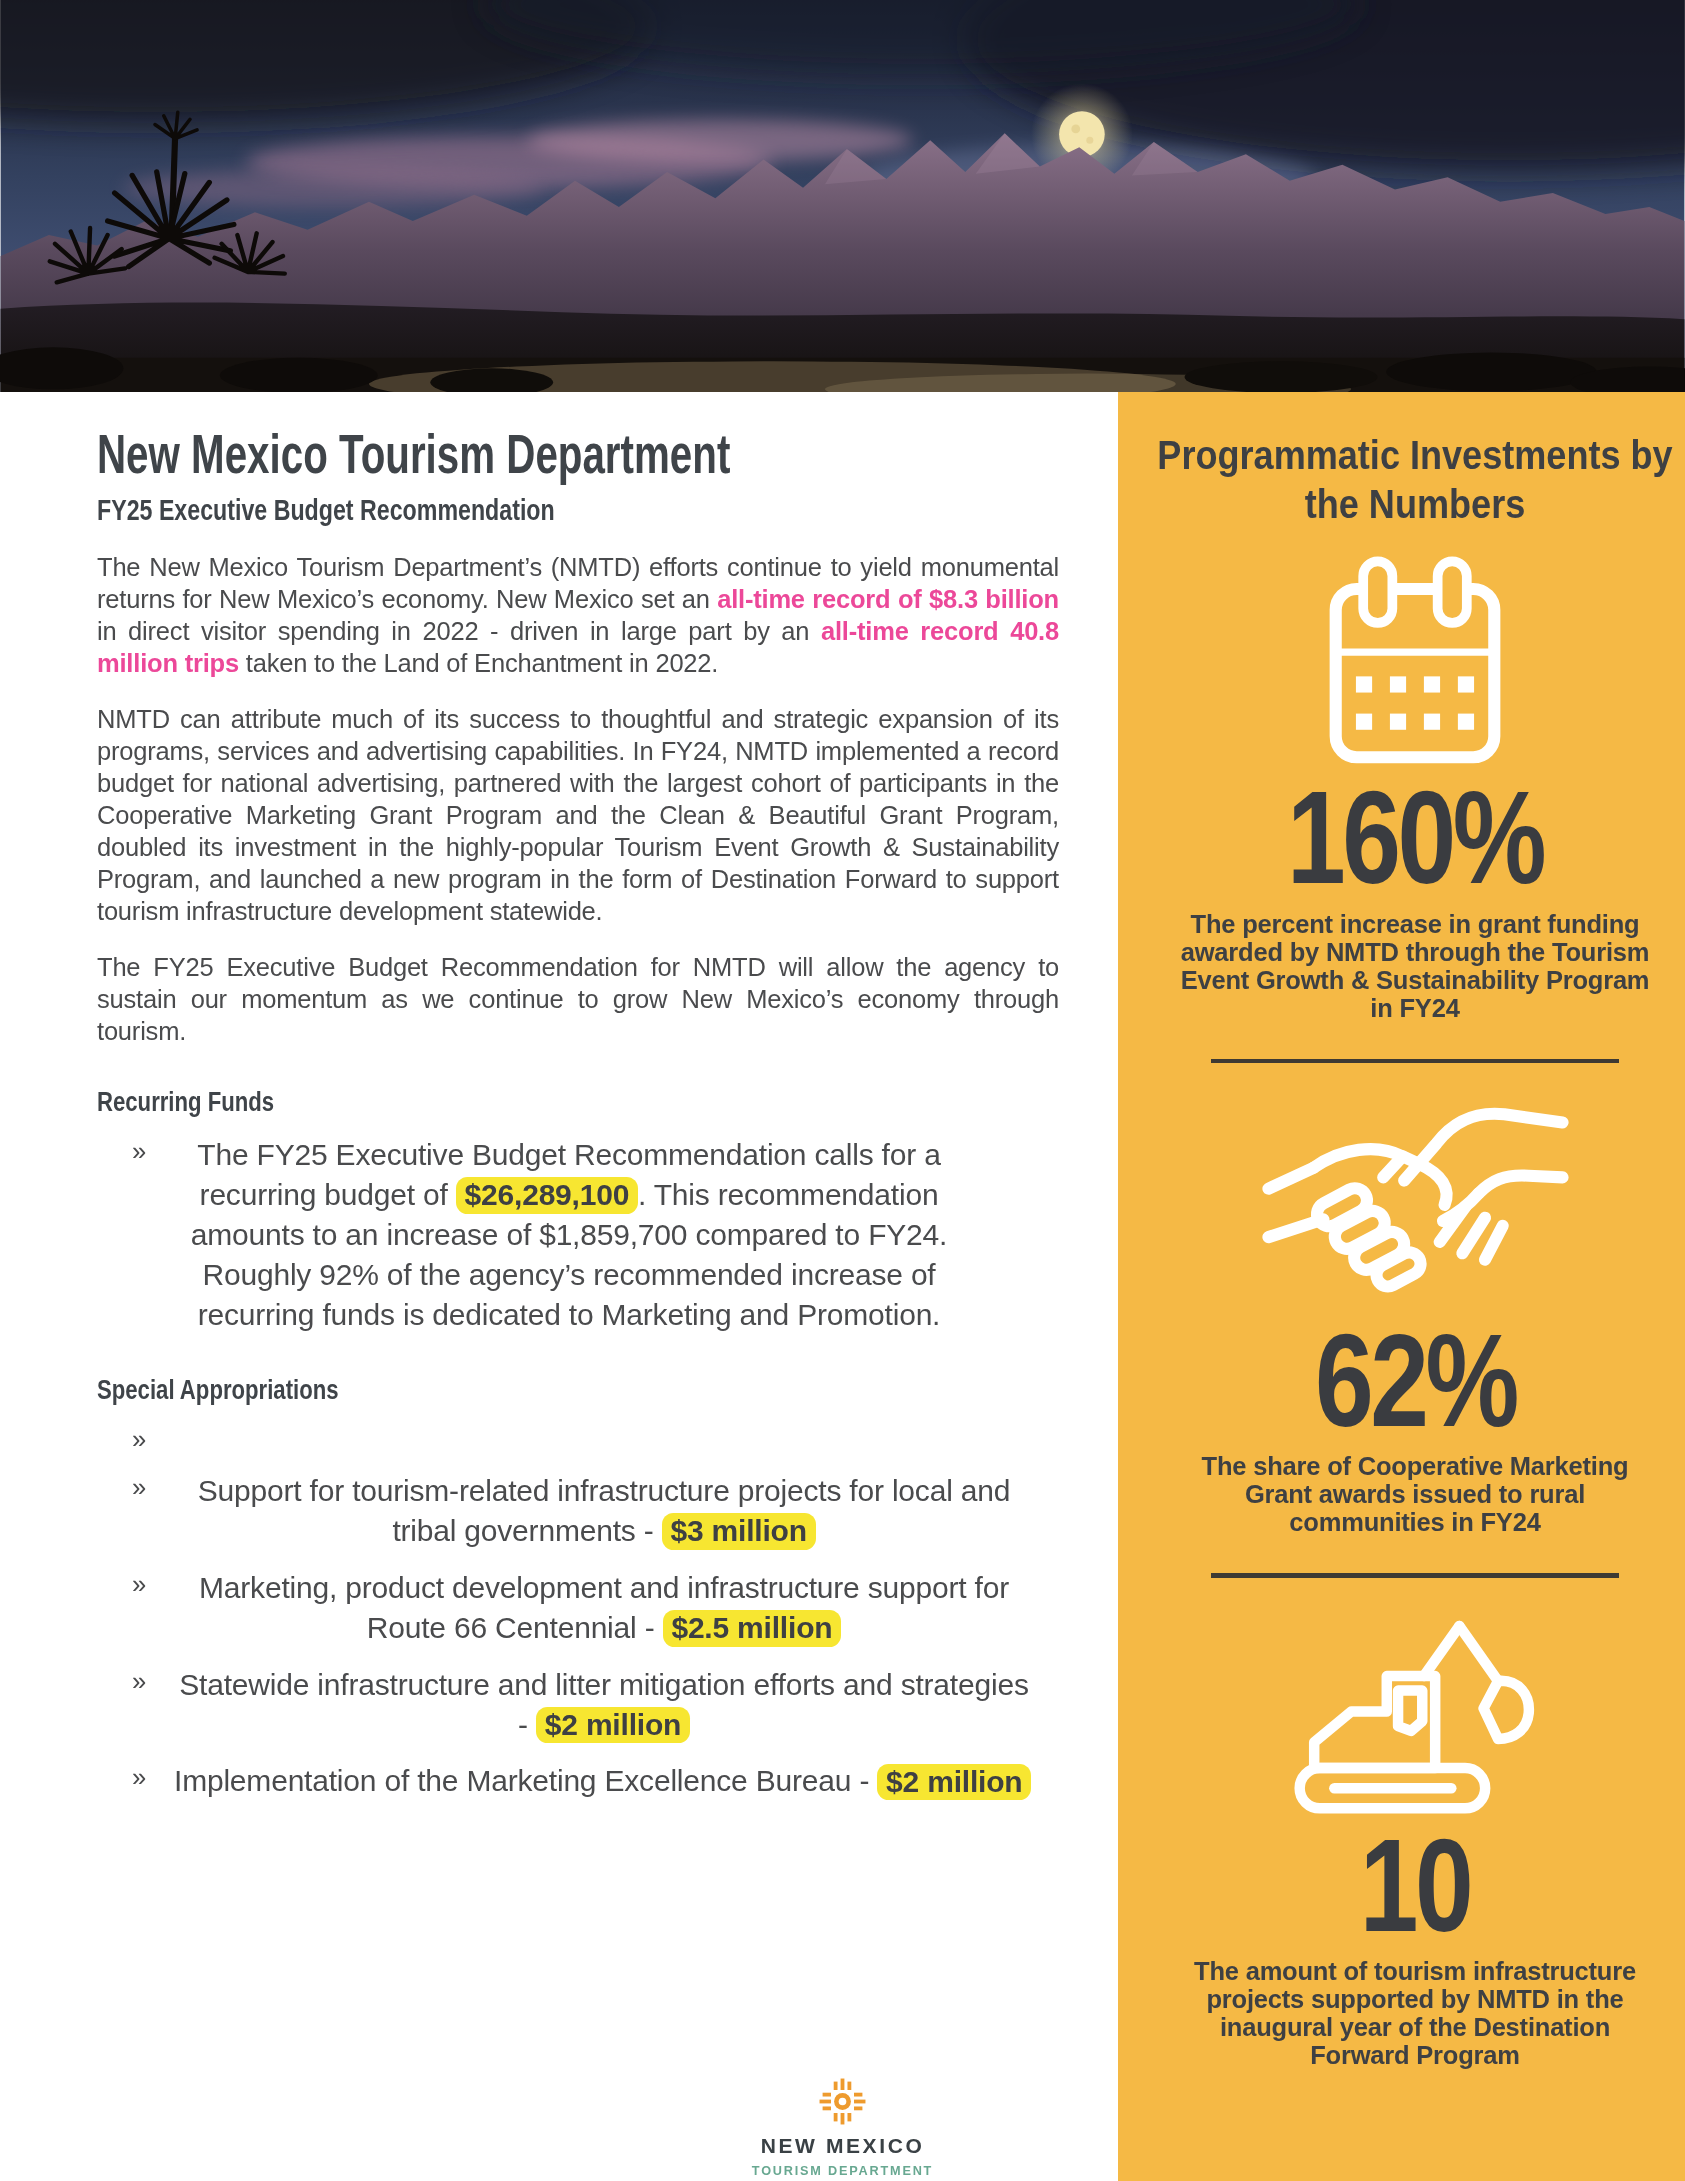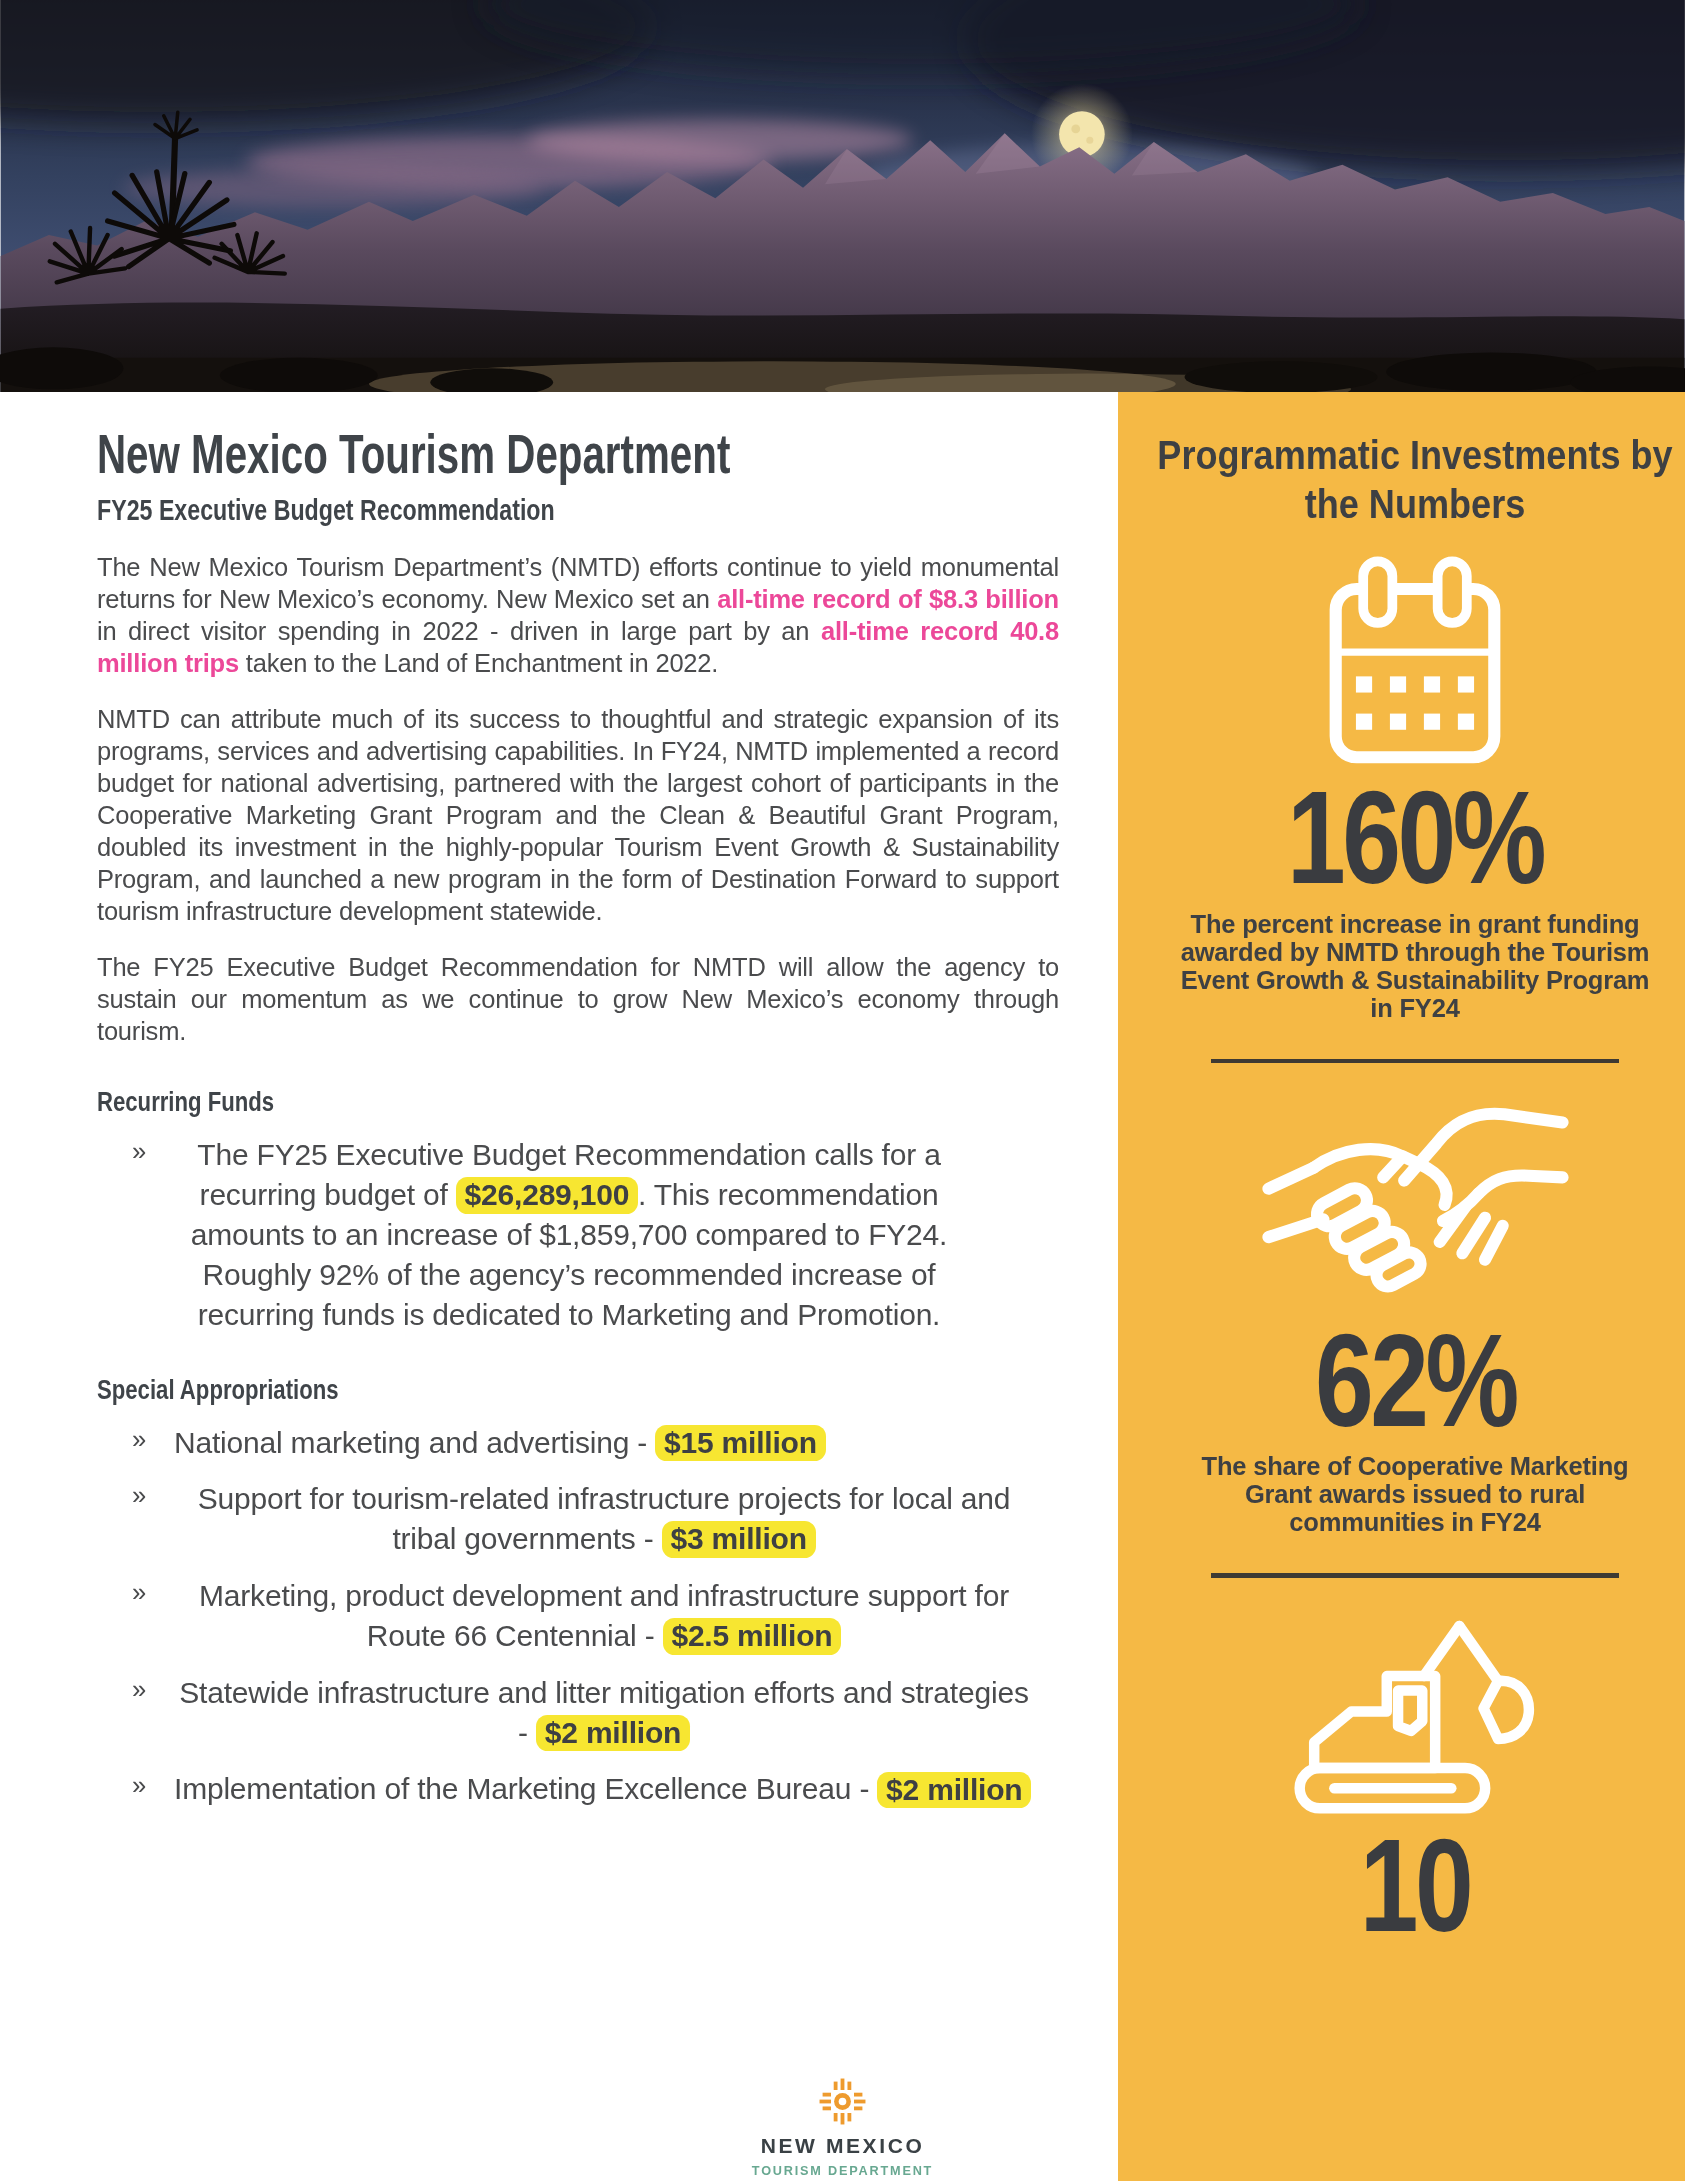--- a/index.html
+++ b/index.html
@@ -126,21 +126,20 @@
       <div class="bitem">
         <span class="bmark">»</span>
         <span class="btext" style="max-width:790px"><span>The FY25 Executive Budget Recommendation calls for a recurring budget of </span><span class="hl">$26,289,100</span><span>. This recommendation amounts to an increase of $1,859,700 compared to FY24. Roughly 92% of the agency’s recommended increase of recurring funds is dedicated to Marketing and Promotion.</span></span>
       </div>
     </div>
 
     <div class="sec-heading">Special Appropriations</div>
     <div class="blist">
       <div class="bitem">
         <span class="bmark">»</span>
-        <span class="btext"><span>National marketing and advertising - </span><span class="hl">$15 million</span></span>
       </div>
       <div class="bitem">
         <span class="bmark">»</span>
         <span class="btext"><span>Support for tourism-related infrastructure projects for local and tribal governments - </span><span class="hl">$3 million</span></span>
       </div>
       <div class="bitem">
         <span class="bmark">»</span>
         <span class="btext"><span>Marketing, product development and infrastructure support for Route 66 Centennial - </span><span class="hl">$2.5 million</span></span>
       </div>
       <div class="bitem">
@@ -206,20 +205,21 @@
         <rect x="12" y="192" width="230" height="50" rx="25"></rect>
         <line x1="55" y1="217" x2="200" y2="217"></line>
         <path d="M30 192 L30 160 L76 122 L120 122 L120 78 L180 78 L180 192 Z"></path>
         <path d="M134 96 L164 96 L164 134 L150 146 L134 140 Z"></path>
         <path d="M166 78 L210 16"></path>
         <path d="M210 16 L258 84"></path>
         <path d="M258 84 C284 82 298 102 296 124 C294 144 278 156 258 156 L240 118 Z"></path>
       </g>
     </svg>
     <div><span class="stat-value">10</span></div>
+    <div class="stat-caption">The amount of tourism infrastructure projects supported by NMTD in the inaugural year of the Destination Forward Program</div>
   </div>
 
   <div class="logo">
     <svg width="51" height="49" viewBox="0 0 64 64">
       <g stroke="#EE9B2E" stroke-width="5" fill="none">
         <line x1="32" y1="2" x2="32" y2="17"></line>
           <line x1="23" y1="6" x2="23" y2="17"></line>
           <line x1="41" y1="6" x2="41" y2="17"></line>
         <line x1="32" y1="47" x2="32" y2="62"></line>
           <line x1="23" y1="47" x2="23" y2="58"></line>

